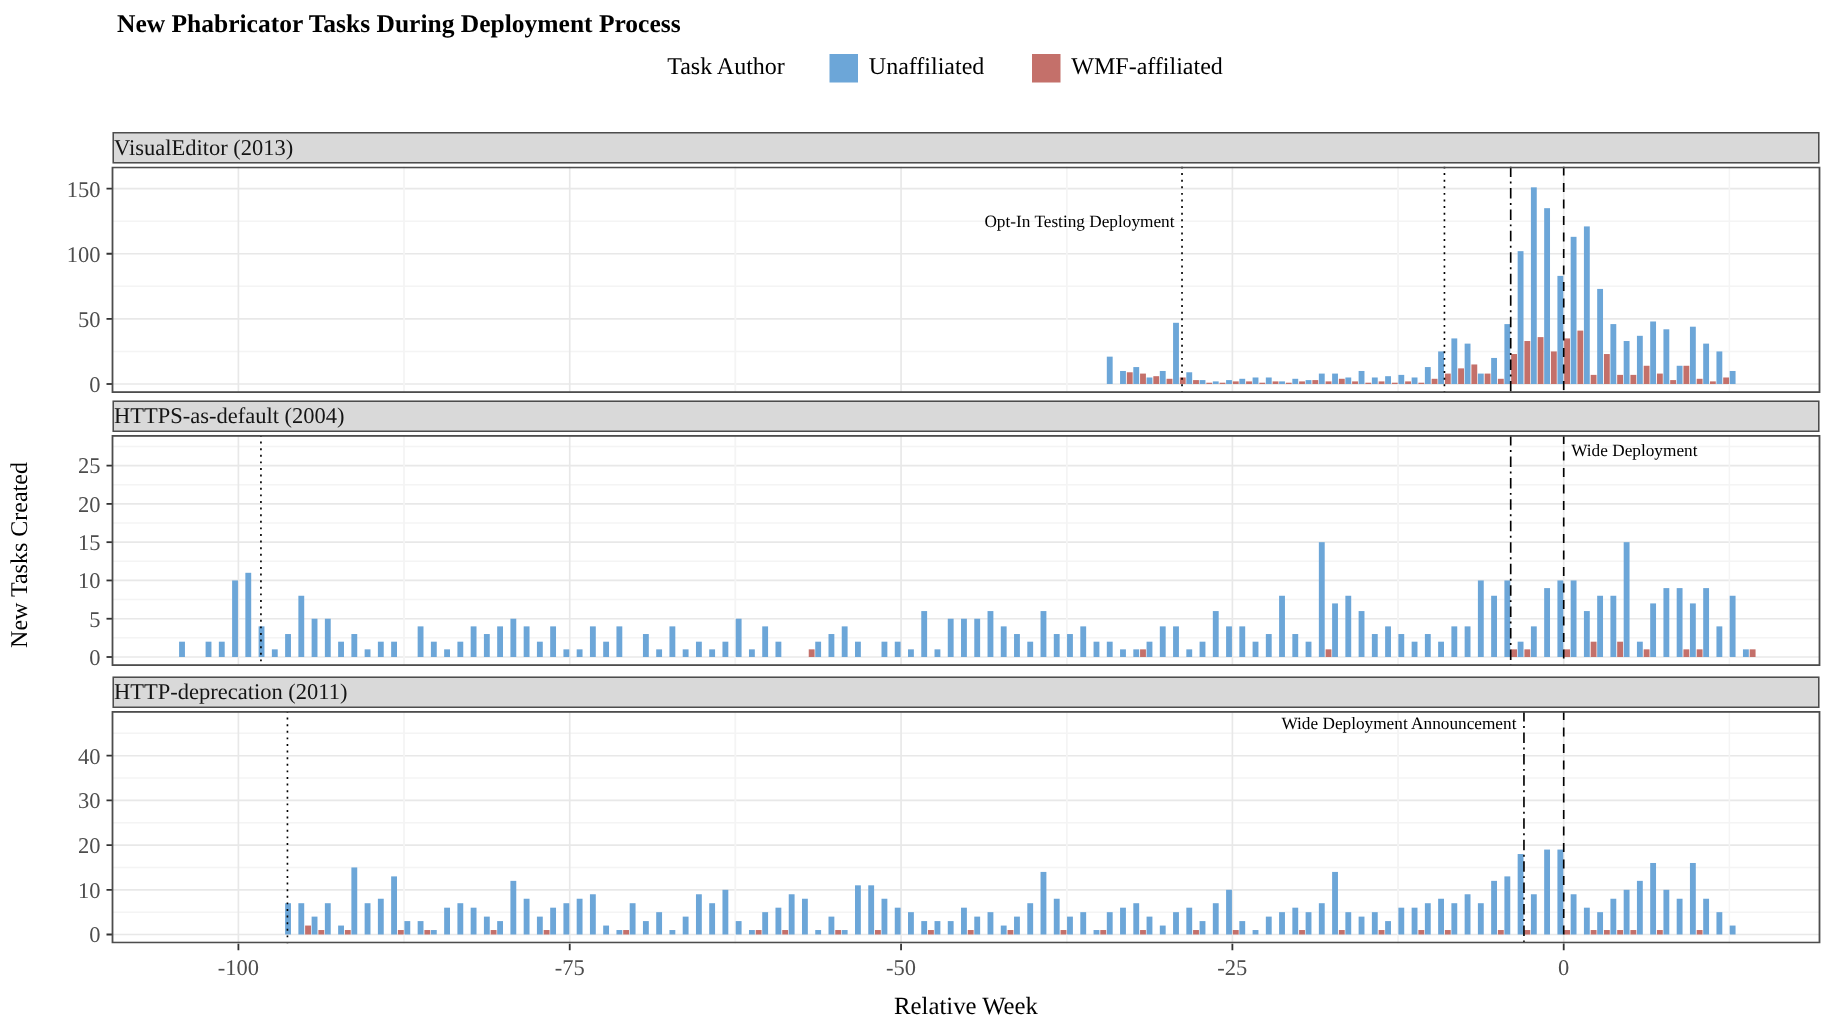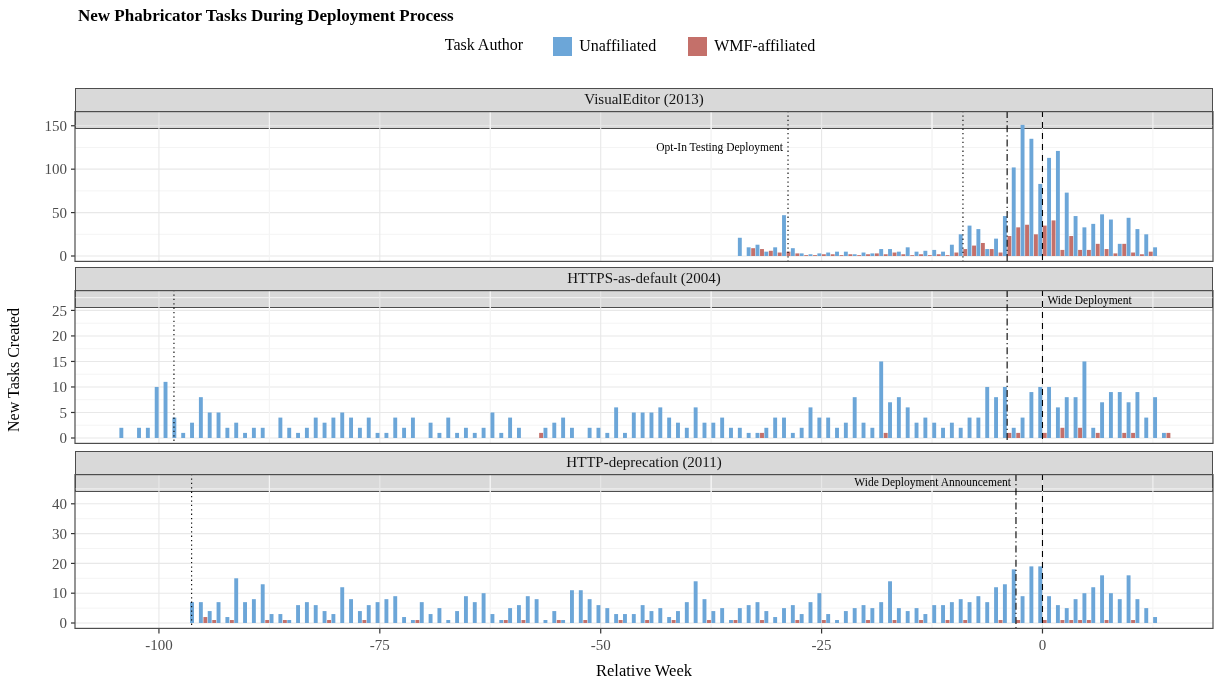--- a/index.html
+++ b/index.html
@@ -3,22 +3,22 @@
 <meta charset="utf-8">
 <style>
   html,body{margin:0;padding:0;background:#ffffff;}
   #chart{position:relative;width:1220px;height:687px;background:#ffffff;
          font-family:Liberation Serif, serif;overflow:hidden;}
   .title{position:absolute;left:78px;top:6px;font-size:17px;font-weight:bold;color:#000;}
   .legend{position:absolute;left:75px;top:36px;width:1138px;text-align:center;font-size:16px;color:#000;}
   .legend .leg-title{margin-right:26px;}
   .leg-item{display:inline-flex;align-items:flex-start;margin-right:28px;vertical-align:middle;}
   .swatch{display:inline-block;width:19px;height:19px;margin-right:7px;}
-  .strip{position:absolute;left:75px;width:1138px;height:41px;background:#d9d9d9;
-         border:1px solid #4d4d4d;box-sizing:border-box;text-align:center;
+  .strip{position:absolute;left:75px;width:1138px;height:21px;background:#d9d9d9;
+         border:1px solid #4d4d4d;box-sizing:border-box;text-align:left;
          font-size:15px;line-height:21px;color:#141414;}
   .panel-svg{position:absolute;left:0;}
   .ytitle{position:absolute;left:14px;top:370px;transform:translate(-50%,-50%) rotate(-90deg);
           white-space:nowrap;font-size:16px;color:#000;}
 </style>
 </head>
 <body>
 
 <div id="chart">
   <div class="title">New Phabricator Tasks During Deployment Process</div>

